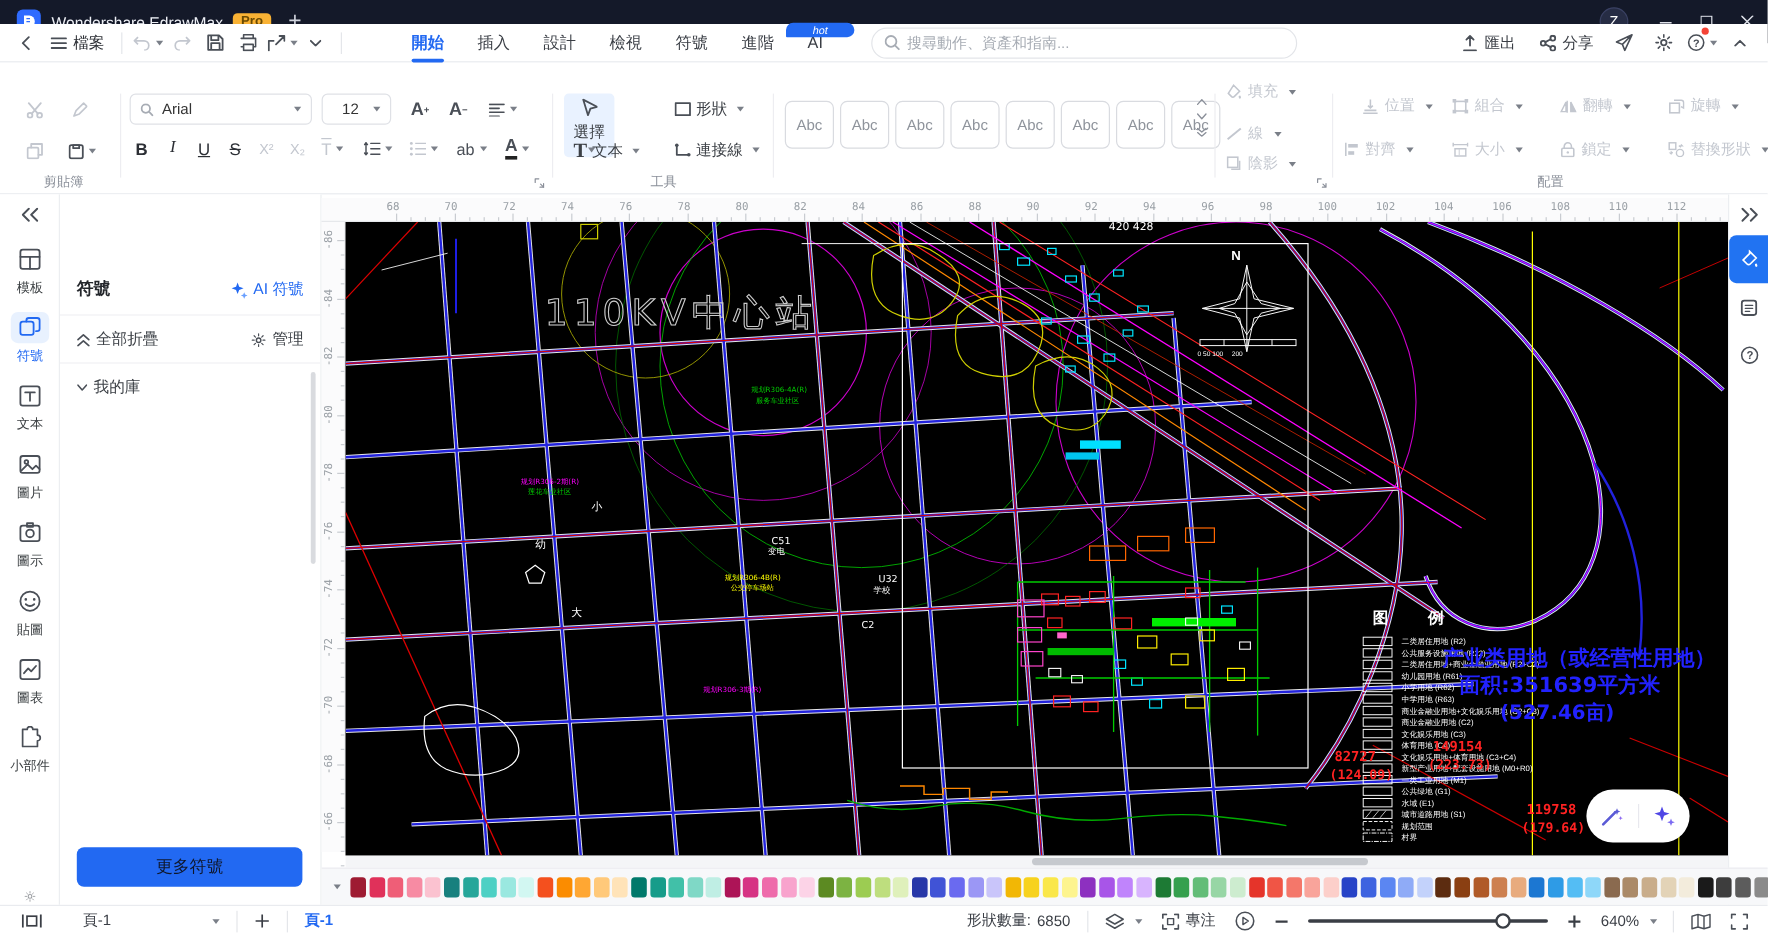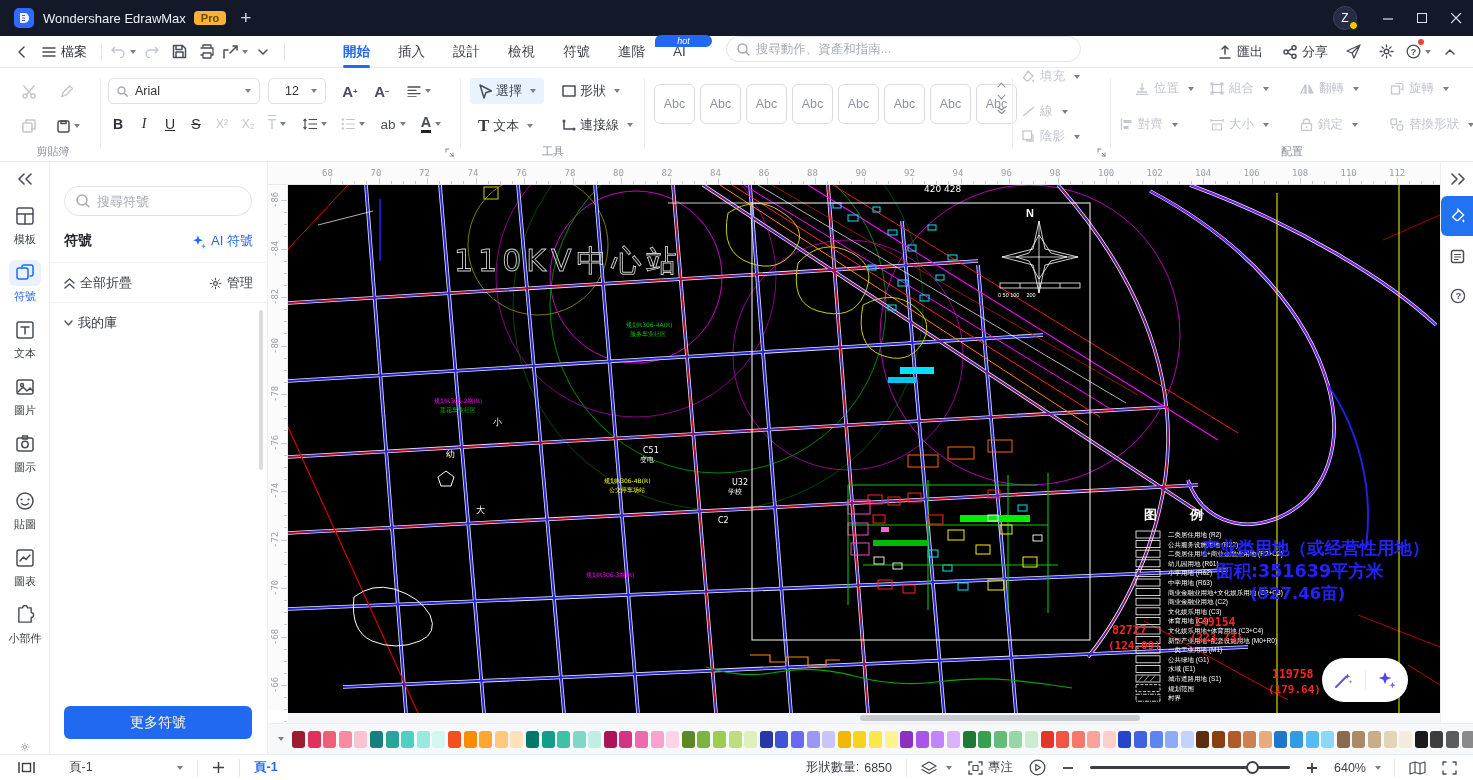--- a/index.html
+++ b/index.html
@@ -19,21 +19,21 @@
   .doctab { margin-left:26px; height:29px; align-self:flex-end; background:#fff; border-radius:8px 8px 0 0; display:flex; align-items:center; padding:0 10px; width:160px; }
   .doctab .lbl { margin-left:8px; color:#303238; flex:1; }
   .doctab .x { color:#6a6f78; font-size:14px; cursor:pointer; }
   .newtab { color:#cfd3dc; font-size:19px; margin-left:14px; }
   .winctl { margin-left:auto; display:flex; align-items:center; gap:0; }
   .avatar { width:24px; height:24px; border-radius:50%; background:#262c44; border:1px solid #3a4163; color:#fff; font-size:12px; display:flex; align-items:center; justify-content:center; position:relative; margin-right:14px; }
   .avatar .dot { position:absolute; right:-2px; bottom:-1px; width:9px; height:9px; border-radius:50%; background:#ffc400; border:1.5px solid #141929; }
   .wbtn { width:34px; height:36px; display:flex; align-items:center; justify-content:center; color:#dfe2ea; font-size:13px; }
 
   
-  .menubar { left:0; top:36px; width:1473px; height:32px; background:#fff; border-bottom:1px solid #e9ebef; display:flex; }
+  .menubar { left:0; top:20px; width:1473px; height:32px; background:#fff; border-bottom:1px solid #e9ebef; display:flex; align-items:center; }
   .mb-left { display:flex; align-items:center; gap:2px; padding-left:8px; }
   .mico { width:26px; height:24px; display:flex; align-items:center; justify-content:center; border-radius:4px; }
   .vdiv { width:1px; height:18px; background:#e4e6ea; margin:0 6px; }
   .mtabs { display:flex; align-items:center; margin-left:40px; gap:4px; }
   .mtab { padding:5px 12px; font-size:13.5px; color:#3a3e45; position:relative; cursor:pointer; }
   .mtab.active { color:#2269f2; font-weight:bold; }
   .mtab.active::after { content:""; position:absolute; left:12px; right:12px; bottom:-2px; height:3px; border-radius:2px; background:#2269f2; }
   .hot { position:absolute; top:-4px; right:-14px; background:#2269f2; color:#fff; font-size:9px; font-style:italic; border-radius:7px 7px 7px 1px; padding:0 22px; line-height:12px; }
   .msearch { margin-left:28px; width:355px; height:26px; border:1px solid #e3e5e9; background:#fff; border-radius:14px; display:flex; align-items:center; padding:0 10px; color:#9aa0a8; }
   .msearch input { border:0; outline:0; margin-left:6px; width:300px; font-size:12.5px; color:#555; background:transparent; }
@@ -48,42 +48,42 @@
   .rgroup { position:absolute; top:0; height:94px; }
   .rlabel { position:absolute; bottom:3px; left:0; right:0; text-align:center; color:#8a8f99; font-size:11px; }
   .rdiv { position:absolute; top:10px; width:1px; height:70px; background:#ededf1; }
   .tbtn { display:inline-flex; align-items:center; justify-content:center; color:#4a4f57; border-radius:4px; }
   .dis { color:#c3c7cf !important; }
   .dis .ic { stroke:#c3c7cf; }
   .combo { border:1px solid #dfe1e6; border-radius:5px; height:26px; display:flex; align-items:center; padding:0 8px; font-size:12.5px; color:#333; }
   .fmtletter { font-size:14px; width:24px; height:24px; display:inline-flex; align-items:center; justify-content:center; }
   .abc { width:41px; height:40px; border:1px solid #d9dbe0; border-radius:6px; display:flex; align-items:center; justify-content:center; color:#8f949c; font-size:12.5px; background:#fff; }
   .toolrow { display:flex; align-items:center; gap:4px; font-size:13px; color:#3c4046; }
-  .selhl { background:#e9f2ff; border-radius:4px; }
+  .selhl { background:#e9f2ff; border-radius:4px;flex-direction:column; }
   .cfgitem { display:flex; align-items:center; gap:5px; font-size:12.5px; color:#c3c7cf; width:86px; }
 
   
   .rail { left:0; top:162px; width:50px; height:592px; background:#fff; border-right:1px solid #eceef1; }
   .rail-item { width:50px; height:57px; display:flex; flex-direction:column; align-items:center; justify-content:center; gap:3px; color:#3c4043; font-size:11px; cursor:pointer; }
   .rail-item.active { color:#2269f2; }
   .rail-item.active .ic { stroke:#2269f2; }
   .rail-item.active .icbox { background:#e8f1fe; border-radius:6px; }
   .icbox { width:32px; height:26px; display:flex; align-items:center; justify-content:center; }
 
   
   .panel { left:50px; top:162px; width:218px; height:592px; background:#fff; border-right:1px solid #eceef1; }
   .psearch { position:absolute; left:14px; top:24px; width:188px; height:30px; border:1px solid #e0e2e7; border-radius:16px; display:flex; align-items:center; padding:0 11px; }
   .psearch input { border:0; outline:0; margin-left:7px; width:140px; font-size:13px; background:transparent; color:#555; }
   .psearch input::placeholder { color:#a7acb4; }
   .prow { position:absolute; left:14px; right:14px; display:flex; align-items:center; justify-content:space-between; }
   .ptitle { font-size:14px; font-weight:bold; color:#23262b; }
   .ailink { color:#2269f2; font-size:13px; display:flex; align-items:center; gap:4px; }
   .pgray { color:#3c4046; font-size:13px; display:flex; align-items:center; gap:5px; }
   .dropzone { position:absolute; left:12px; top:183px; width:192px; height:68px; border:1.5px dashed #dcdee2; border-radius:8px; display:flex; flex-direction:column; align-items:center; justify-content:center; color:#bcc0c7; font-size:13px; line-height:20px; }
-  .morebtn { position:absolute; left:14px; top:544px; width:188px; height:33px; background:#2269f2; color:#fef9c3; border:0; border-radius:6px; font-size:14px; cursor:pointer; }
+  .morebtn { position:absolute; left:14px; top:544px; width:188px; height:33px; background:#2269f2; color:#0f172a; border:0; border-radius:6px; font-size:14px; cursor:pointer; }
   .pscroll { position:absolute; right:4px; top:148px; width:4px; height:160px; border-radius:2px; background:#d9dbdf; }
   .hrline { position:absolute; left:0; right:0; height:1px; background:#f0f1f4; }
 
   
   .rulerh { left:268px; top:165px; width:1172px; height:20px; background:#fbfbfc; border-bottom:1px solid #e6e8eb; }
   .rulerv { left:268px; top:185px; width:20px; height:525px; background:#fbfbfc; border-right:1px solid #e6e8eb; }
   .rulercorner { left:268px; top:165px; width:20px; height:20px; background:#fbfbfc; border-right:1px solid #e6e8eb; border-bottom:1px solid #e6e8eb; }
   .rnum { position:absolute; color:#9aa0a6; font-size:9px; font-family:"DejaVu Sans Mono",monospace; }
   .rtick { position:absolute; background:#c9ccd1; }
   .mapwrap { left:288px; top:185px; width:1152px; height:528px; background:#000; }
@@ -598,27 +598,20 @@
       </div>
     <div style="position:absolute;bottom:2px;left:0;width:50px;display:flex;justify-content:center;opacity:.55">
       <svg width="16" height="10" viewBox="0 0 16 16">
           <circle cx="8" cy="8" r="2.5" class="ic"></circle>
           <path d="M8 1.5v2M8 12.5v2M1.5 8h2M12.5 8h2M3.4 3.4l1.4 1.4M11.2 11.2l1.4 1.4M12.6 3.4l-1.4 1.4M4.8 11.2l-1.4 1.4" class="ic" style="stroke-width:1.2"></path>
         </svg>
     </div>
   </div>
 
   <div class="abs panel">
-    <div class="psearch">
-      <svg width="14" height="14">
-          <circle cx="6" cy="6" r="5" class="ic" style="stroke:#a7acb4"></circle>
-          <path d="M9.8 9.8l3 3" class="ic" style="stroke:#a7acb4"></path>
-        </svg>
-      <input placeholder="搜尋符號" style="">
-    </div>
     <div class="prow" style="top:70px">
       <span class="ptitle">符號</span>
       <span class="ailink">
         <svg width="15" height="15">
             <path d="M6 1.5L7.3 5 11 6.3 7.3 7.6 6 11 4.7 7.6 1 6.3 4.7 5z" fill="#2269f2"></path>
             <path d="M11.5 9.5l.8 2 2 .8-2 .8-.8 2-.8-2-2-.8 2-.8z" fill="#6aa0ff"></path>
           </svg>
         <span>AI 符號</span>
       </span>
     </div>

